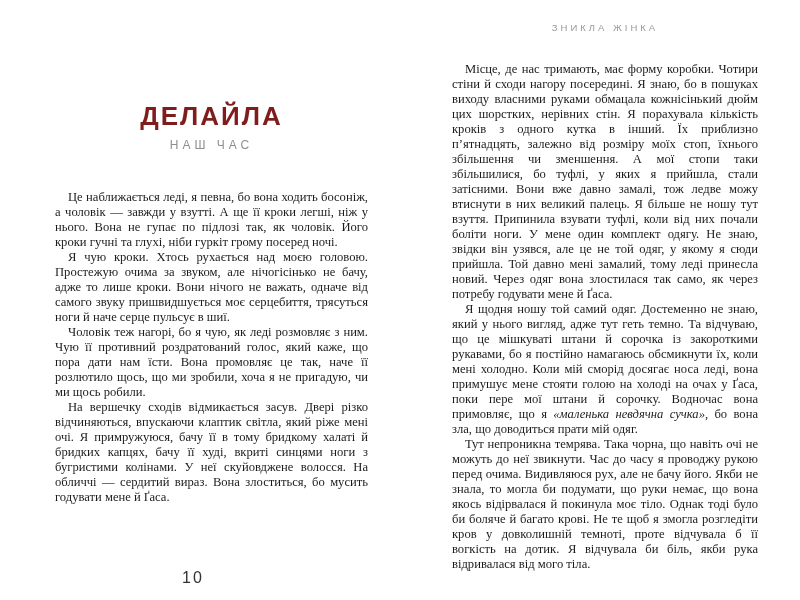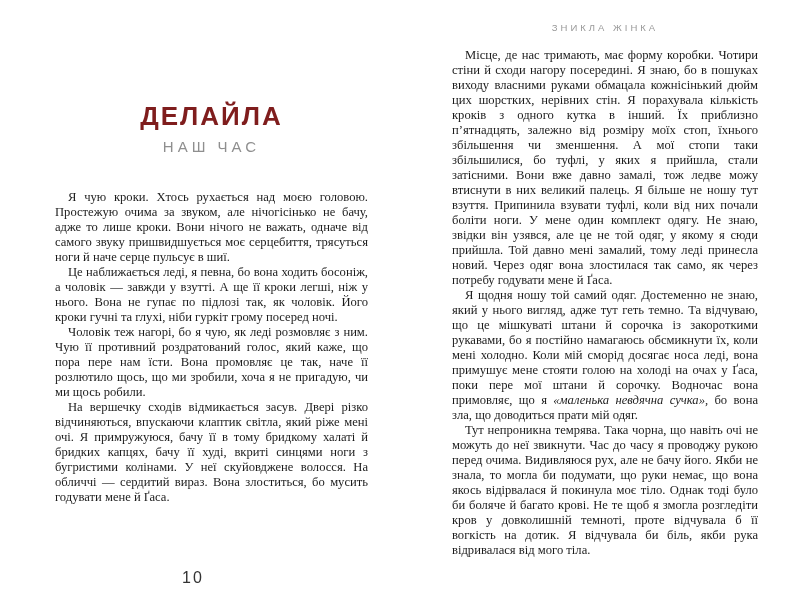--- a/index.html
+++ b/index.html
@@ -31,21 +31,21 @@
   }
   .chapter-title{
     margin:0;
     font-size:26px;font-weight:700;
     letter-spacing:2px;
     color:#7f1d1d;
     line-height:1.1;
   }
   .chapter-subtitle{
     margin-top:7px;
-    font-size:15px;font-weight:400;
+    font-size:12px;font-weight:400;
     letter-spacing:4px;
     color:var(--muted);
   }
 
   
   .running-header{
     position:absolute;left:52px;width:306px;top:22px;
     text-align:center;
     font-family:"Liberation Sans","DejaVu Sans",sans-serif;
     font-size:9.5px;
@@ -60,21 +60,21 @@
     line-height:15px;
     text-align:justify;
     color:var(--text);
     hyphens:auto;
     -webkit-hyphens:auto;
   }
   .body-text p{margin:0;text-indent:13px;}
   .body-text em{font-style:italic;}
   .body-text--left{left:55px;width:313px;top:190px;}
   .body-text--right{left:452px;width:306px;top:48px;}
-  .page--right .body-text--right{left:52px;} 
+  .page--right .body-text--right{left:52px;margin-top:14px;} 
 
   
   .page-num{
     position:absolute;top:569px;
     transform:translateX(-50%);
     font-family:"Liberation Sans","DejaVu Sans",sans-serif;
     font-size:16px;
     letter-spacing:2px;
     color:var(--pagenum);
   }
@@ -86,23 +86,23 @@
 
 <div class="spread">
 
   <section class="page page--left">
     <header class="chapter-head">
       <h1 class="chapter-title">ДЕЛАЙЛА</h1>
       <div class="chapter-subtitle">НАШ ЧАС</div>
     </header>
 
     <div class="body-text body-text--left" lang="uk">
+        <p><span>Це наближається леді, я певна, бо вона ходить босоніж, а чоловік — завжди у взутті. А ще її кроки легші, ніж у нього. Вона не гупає по підлозі так, як чоловік. Його кроки гучні та глухі, ніби гуркіт грому посеред ночі.</span></p>
         <p><span>Я чую кроки. Хтось рухається над моєю головою. Простежую очима за звуком, але нічогісінько не бачу, адже то лише кроки. Вони нічого не важать, одначе від самого звуку пришвидшується моє серцебиття, трясуться ноги й наче серце пульсує в шиї.</span></p>
-        <p><span>Це наближається леді, я певна, бо вона ходить босоніж, а чоловік — завжди у взутті. А ще її кроки легші, ніж у нього. Вона не гупає по підлозі так, як чоловік. Його кроки гучні та глухі, ніби гуркіт грому посеред ночі.</span></p>
-        <p><span>Чоловік теж нагорі, бо я чую, як леді розмовляє з ним. Чую її противний роздратований голос, який каже, що пора пере нам їсти. Вона промовляє це так, наче її розлютило щось, що ми зробили, хоча я не пригадую, чи ми щось робили.</span></p>
+        <p><span>Чоловік теж нагорі, бо я чую, як леді розмовляє з ним. Чую її противний роздратований голос, який каже, що пора дати нам їсти. Вона промовляє це так, наче її розлютило щось, що ми зробили, хоча я не пригадую, чи ми щось робили.</span></p>
         <p><span>На вершечку сходів відмикається засув. Двері різко відчиняються, впускаючи клаптик світла, який ріже мені очі. Я примружуюся, бачу її в тому бридкому халаті й бридких капцях, бачу її худі, вкриті синцями ноги з бугристими колінами. У неї скуйовджене волосся. На обличчі — сердитий вираз. Вона злоститься, бо мусить годувати мене й Ґаса.</span></p>
       </div>
 
     <div class="page-num page-num--left">10</div>
   </section>
 
   <section class="page page--right">
     <div class="running-header">ЗНИКЛА ЖІНКА</div>
 
     <div class="body-text body-text--right" lang="uk">

